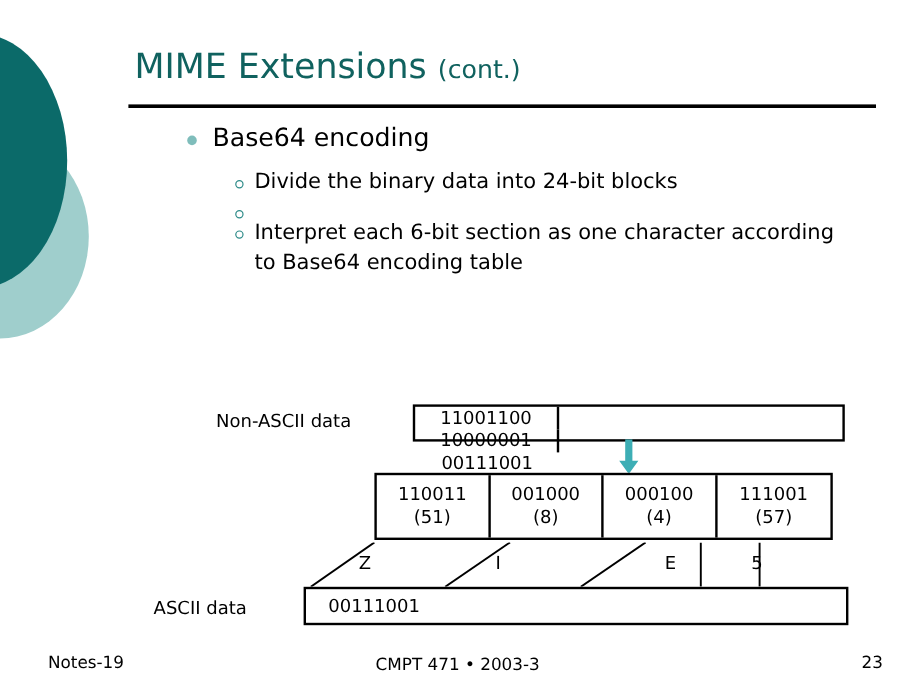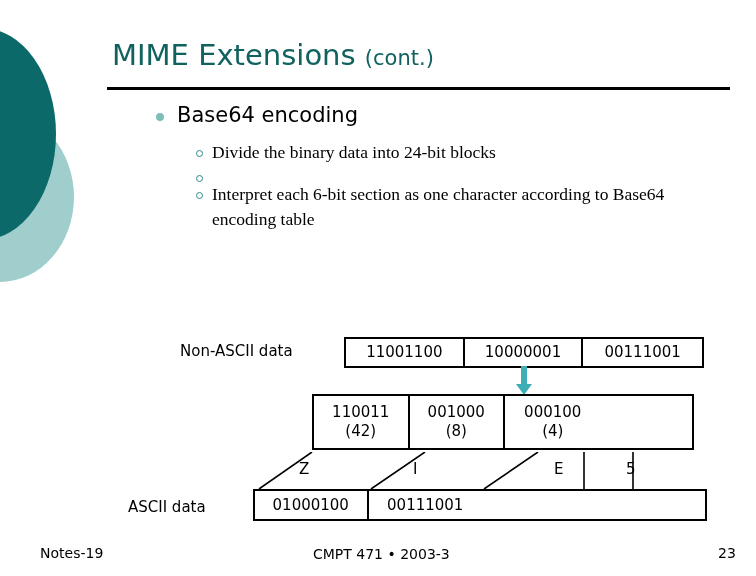--- a/index.html
+++ b/index.html
@@ -82,21 +82,20 @@
     font-size: 21px;
     line-height: 27px;
     color: #000000;
   }
 
   .b2-list {
     position: absolute;
     left: 196px;
     top: 140px;
     width: 500px;
-    font-family: Liberation Serif, serif;
   }
   .b2 {
     display: flex;
     align-items: flex-start;
     margin-bottom: 0px;
   }
   .b2-mark {
     width: 7px;
     height: 7px;
     border: 1.6px solid #2E8B89;
@@ -140,21 +139,21 @@
     color: #000000;
     border-right: 2px solid #000000;
     box-sizing: border-box;
     text-align: center;
     line-height: 19px;
   }
   .boxrow .cell:last-child { border-right: none; }
 
   
   .row-nonascii {
-    left: 344px; top: 337px; width: 360px; height: 31px;
+    left: 344px; top: 337px; width: 360px; height: 31px; flex-direction: column;
   }
   .row-nonascii .cell { width: 120px; height: 100%; }
 
   
   .row-sixbit {
     left: 312px; top: 394px; width: 382px; height: 56px;
   }
   .row-sixbit .cell { width: 95.5px; height: 100%; }
 
   
@@ -226,50 +225,53 @@
       <div class="cell">00111001</div>
     </div>
 
     <svg style="position:absolute;left:514px;top:366px;" width="22" height="30">
       <polygon points="7,0 13,0 13,18 18,18 10,29 2,18 7,18" fill="#3DAEB5"></polygon>
     </svg>
 
     <div class="boxrow row-sixbit">
       <div class="cell">
         <span>110011</span>
-        <span>(42)</span>
+        <span>(51)</span>
       </div>
       <div class="cell">
         <span>001000</span>
         <span>(8)</span>
       </div>
       <div class="cell">
         <span>000100</span>
         <span>(4)</span>
+      </div>
+      <div class="cell">
+        <span>111001</span>
+        <span>(57)</span>
       </div>
     </div>
 
     <div class="charband">
       <svg width="454" height="37" style="position:absolute;left:0;top:0;">
         <line x1="59" y1="0" x2="6" y2="37" stroke="#000" stroke-width="1.6"></line>
         <line x1="172" y1="0" x2="118" y2="37" stroke="#000" stroke-width="1.6"></line>
         <line x1="285" y1="0" x2="231" y2="37" stroke="#000" stroke-width="1.6"></line>
         <line x1="331" y1="0" x2="331" y2="37" stroke="#000" stroke-width="1.6"></line>
         <line x1="380" y1="0" x2="380" y2="37" stroke="#000" stroke-width="1.6"></line>
       </svg>
       <div class="ch" style="left:46px;">Z</div>
       <div class="ch" style="left:160px;">I</div>
       <div class="ch" style="left:301px;">E</div>
       <div class="ch" style="left:373px;">5</div>
     </div>
 
     <div class="row-label label-ascii">ASCII data</div>
 
     <div class="boxrow row-ascii">
-      <div class="cell">01000100</div>
       <div class="cell">00111001</div>
     </div>
 
   </div>
 
   <div class="footer-item footer-left">Notes-19</div>
   <div class="footer-item footer-center">CMPT 471 • 2003-3</div>
   <div class="footer-item footer-right">23</div>
 
 </div>

